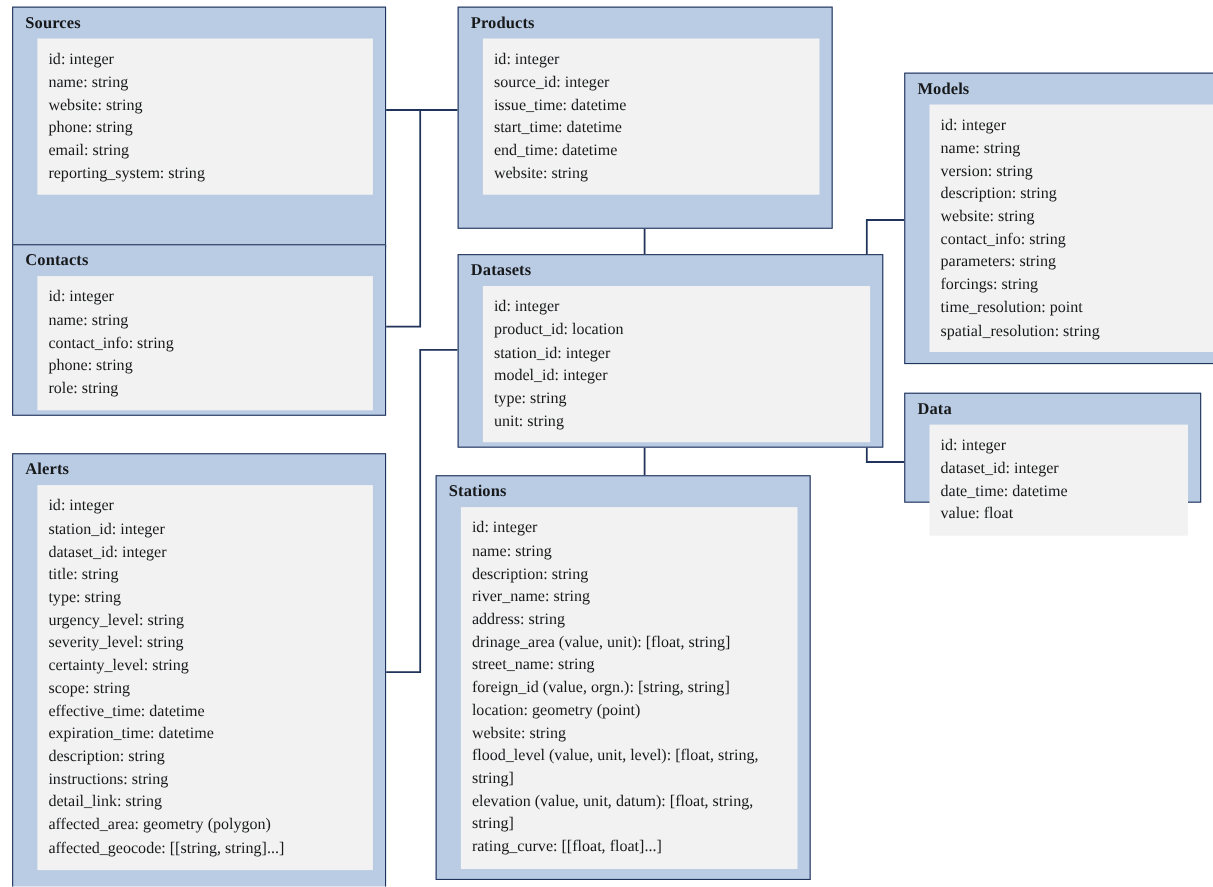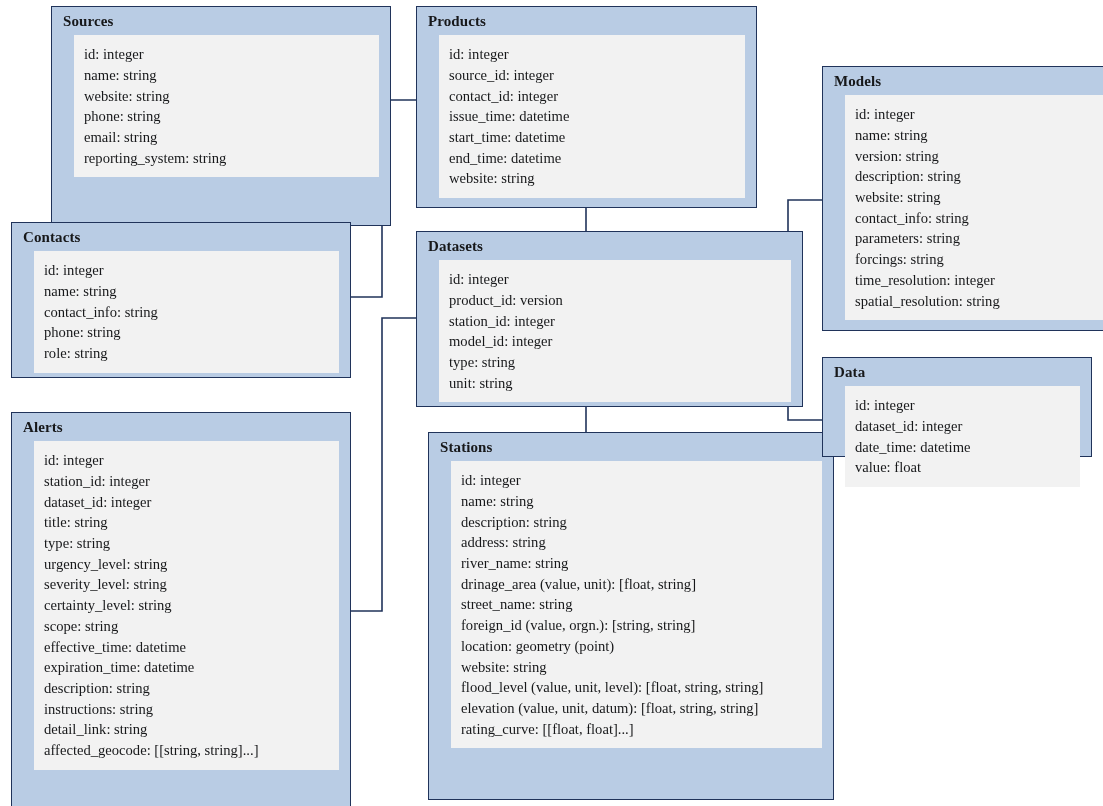--- a/index.html
+++ b/index.html
@@ -76,21 +76,21 @@
     <path d="M 586 208 L 586 231"></path>
 
     <path d="M 586 407 L 586 432"></path>
 
     <path d="M 351 611 L 382 611 L 382 318 L 416 318"></path>
 
     <path d="M 757 318 L 788 318 L 788 200 L 822 200"></path>
     <path d="M 788 318 L 788 420 L 822 420"></path>
   </svg>
 
-  <div class="entity" style="left:11px; top:6px; width:340px; height:220px;margin-left:40px;">
+  <div class="entity" style="left:11px; top:6px; width:340px; height:220px;">
     <div class="entity-title">Sources</div>
     <div class="entity-fields">
       <div class="field">id: integer</div>
       <div class="field">name: string</div>
       <div class="field">website: string</div>
       <div class="field">phone: string</div>
       <div class="field">email: string</div>
       <div class="field">reporting_system: string</div>
     </div>
   </div>
@@ -116,57 +116,57 @@
       <div class="field">type: string</div>
       <div class="field">urgency_level: string</div>
       <div class="field">severity_level: string</div>
       <div class="field">certainty_level: string</div>
       <div class="field">scope: string</div>
       <div class="field">effective_time: datetime</div>
       <div class="field">expiration_time: datetime</div>
       <div class="field">description: string</div>
       <div class="field">instructions: string</div>
       <div class="field">detail_link: string</div>
+      <div class="field">affected_area: geometry (polygon)</div>
       <div class="field">affected_geocode: [[string, string]...]</div>
     </div>
   </div>
 
   <div class="entity" style="left:416px; top:6px; width:341px; height:202px;">
     <div class="entity-title">Products</div>
     <div class="entity-fields">
       <div class="field">id: integer</div>
       <div class="field">source_id: integer</div>
-      <div class="field">contact_id: integer</div>
       <div class="field">issue_time: datetime</div>
       <div class="field">start_time: datetime</div>
       <div class="field">end_time: datetime</div>
       <div class="field">website: string</div>
     </div>
   </div>
 
   <div class="entity" style="left:416px; top:231px; width:387px; height:176px;">
     <div class="entity-title">Datasets</div>
     <div class="entity-fields">
       <div class="field">id: integer</div>
-      <div class="field">product_id: version</div>
+      <div class="field">product_id: location</div>
       <div class="field">station_id: integer</div>
       <div class="field">model_id: integer</div>
       <div class="field">type: string</div>
       <div class="field">unit: string</div>
     </div>
   </div>
 
-  <div class="entity" style="left:428px; top:432px; width:406px; height:368px;">
+  <div class="entity" style="left:396px; top:432px; width:341px; height:368px;">
     <div class="entity-title">Stations</div>
     <div class="entity-fields">
       <div class="field">id: integer</div>
       <div class="field">name: string</div>
       <div class="field">description: string</div>
+      <div class="field">river_name: string</div>
       <div class="field">address: string</div>
-      <div class="field">river_name: string</div>
       <div class="field">drinage_area (value, unit): [float, string]</div>
       <div class="field">street_name: string</div>
       <div class="field">foreign_id (value, orgn.): [string, string]</div>
       <div class="field">location: geometry (point)</div>
       <div class="field">website: string</div>
       <div class="field">flood_level (value, unit, level): [float, string, string]</div>
       <div class="field">elevation (value, unit, datum): [float, string, string]</div>
       <div class="field">rating_curve: [[float, float]...]</div>
     </div>
   </div>
@@ -175,21 +175,21 @@
     <div class="entity-title">Models</div>
     <div class="entity-fields">
       <div class="field">id: integer</div>
       <div class="field">name: string</div>
       <div class="field">version: string</div>
       <div class="field">description: string</div>
       <div class="field">website: string</div>
       <div class="field">contact_info: string</div>
       <div class="field">parameters: string</div>
       <div class="field">forcings: string</div>
-      <div class="field">time_resolution: integer</div>
+      <div class="field">time_resolution: point</div>
       <div class="field">spatial_resolution: string</div>
     </div>
   </div>
 
   <div class="entity" style="left:822px; top:357px; width:270px; height:100px;">
     <div class="entity-title">Data</div>
     <div class="entity-fields">
       <div class="field">id: integer</div>
       <div class="field">dataset_id: integer</div>
       <div class="field">date_time: datetime</div>

